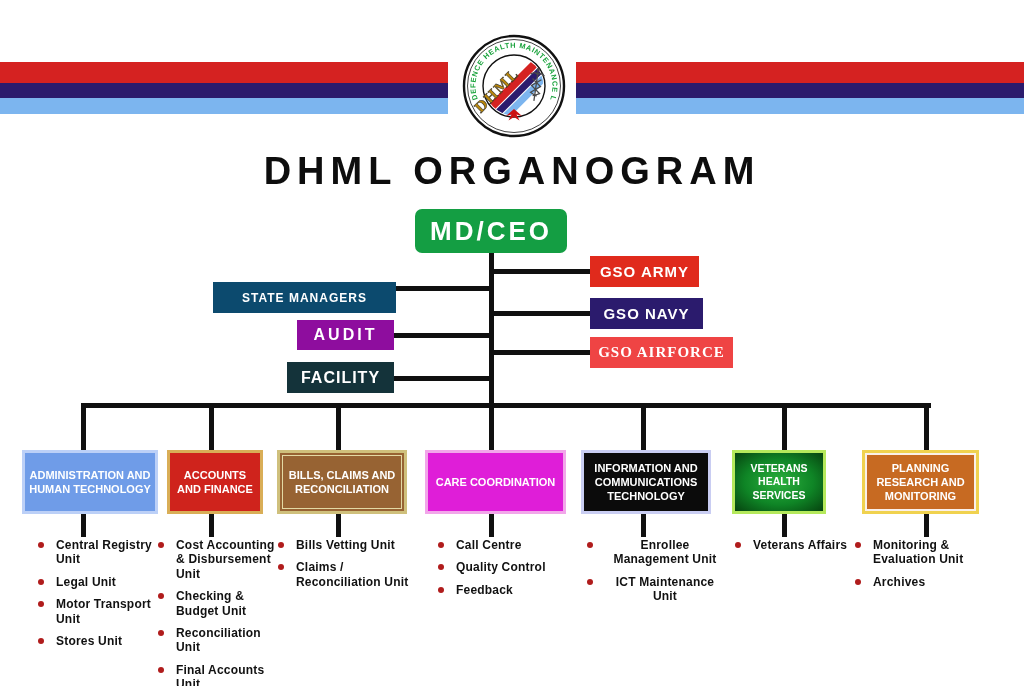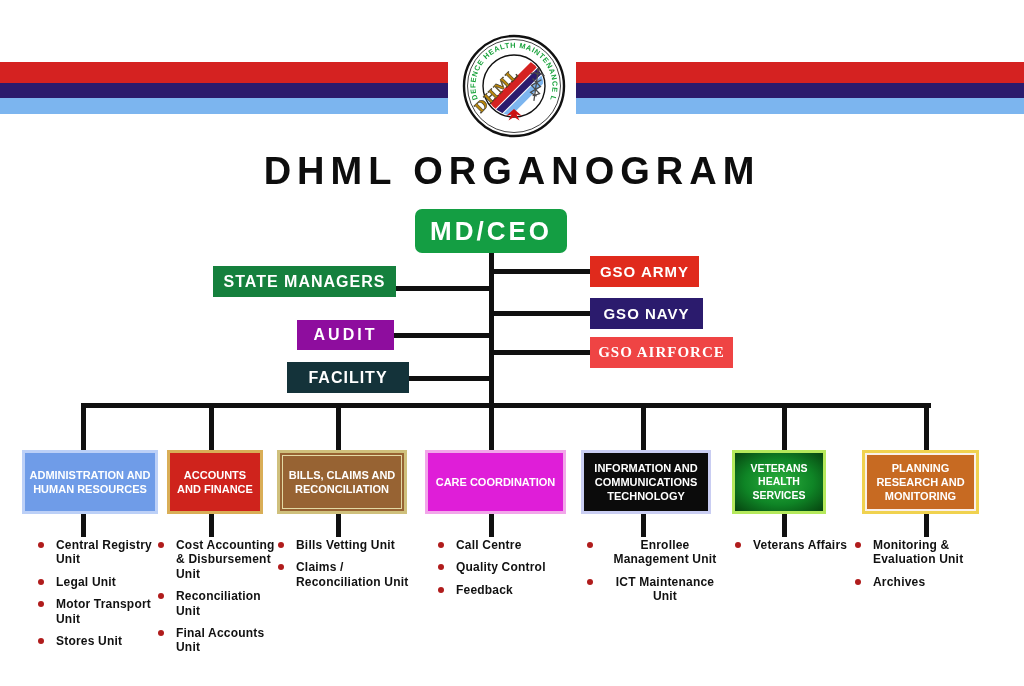--- a/index.html
+++ b/index.html
@@ -29,23 +29,23 @@
   .c-na{left:492px;top:311px;width:98px;}
   .c-af{left:492px;top:350px;width:98px;}
   .drop{width:5px;top:403px;height:48px;}
   .stub{width:5px;top:513px;height:24px;}
   .x1{left:81px;}.x2{left:209px;}.x3{left:336px;}.x4{left:489px;}.x5{left:641px;}.x6{left:782px;}.x7{left:924px;}
   
   .box{position:absolute;display:flex;align-items:center;justify-content:center;
        color:#ffffff;font-weight:800;text-align:center;box-sizing:border-box;}
   #ceo{left:415px;top:209px;width:152px;height:44px;background:#149e43;
        font-size:26px;font-weight:900;letter-spacing:3px;border-radius:7px;}
-  #b-sm{left:213px;top:266px;width:183px;height:31px;background:#15803d;font-size:16px;letter-spacing:1px;}
+  #b-sm{left:213px;top:282px;width:183px;height:31px;background:#0c4a6e;font-size:12px;letter-spacing:1px;}
   #b-au{left:297px;top:320px;width:97px;height:30px;background:#8e0d9e;font-size:16px;letter-spacing:3px;}
-  #b-fa{left:287px;top:362px;width:122px;height:31px;background:#14333a;font-size:16px;letter-spacing:1px;}
+  #b-fa{left:287px;top:362px;width:107px;height:31px;background:#14333a;font-size:16px;letter-spacing:1px;}
   #b-ar{left:590px;top:256px;width:109px;height:31px;background:#e02a1c;font-size:15px;letter-spacing:1px;}
   #b-na{left:590px;top:298px;width:113px;height:31px;background:#2b1b6d;font-size:15px;letter-spacing:1px;}
   #b-af{left:590px;top:337px;width:143px;height:31px;background:#ef4444;font-size:15px;letter-spacing:1px;font-family:Liberation Serif, serif;}
   
   .dept{position:absolute;top:450px;height:64px;display:flex;align-items:center;justify-content:center;
         color:#fff;font-weight:800;font-size:11px;line-height:1.3;text-align:center;
         box-sizing:border-box;border:3px solid;padding:2px;}
   .d1-box{left:22px;width:136px;background:#6f9ce8;border-color:#bcd0f7;}
   .d2-box{left:167px;width:96px;background:#cf231c;border-color:#d9ae57;}
   .d3-box{left:277px;width:130px;background:#976333;border-color:#cfc07c;box-shadow:inset 0 0 0 2px #976333, inset 0 0 0 3px #e3d9a4;}
@@ -137,21 +137,21 @@
   <div class="ln stub x7"></div>
 
   <div class="box" id="ceo">MD/CEO</div>
   <div class="box" id="b-sm">STATE MANAGERS</div>
   <div class="box" id="b-au">AUDIT</div>
   <div class="box" id="b-fa">FACILITY</div>
   <div class="box" id="b-ar">GSO ARMY</div>
   <div class="box" id="b-na">GSO NAVY</div>
   <div class="box" id="b-af">GSO AIRFORCE</div>
 
-  <div class="dept d1-box">ADMINISTRATION AND HUMAN RESOURCES</div>
+  <div class="dept d1-box">ADMINISTRATION AND HUMAN TECHNOLOGY</div>
   <div class="dept d2-box">ACCOUNTS AND FINANCE</div>
   <div class="dept d3-box">BILLS, CLAIMS AND RECONCILIATION</div>
   <div class="dept d4-box">CARE COORDINATION</div>
   <div class="dept d5-box">INFORMATION AND COMMUNICATIONS TECHNOLOGY</div>
   <div class="dept d6-box">VETERANS HEALTH SERVICES</div>
   <div class="dept d7-box">PLANNING RESEARCH AND MONITORING</div>
 
   <div class="ulist d1-list">
     <div class="unit">
         <span class="blt"></span>
@@ -170,20 +170,24 @@
         <span class="utx">Stores Unit</span>
       </div>
   </div>
   <div class="ulist d2-list">
     <div class="unit">
         <span class="blt"></span>
         <span class="utx">Cost Accounting &amp; Disbursement Unit</span>
       </div>
     <div class="unit">
         <span class="blt"></span>
+        <span class="utx">Checking &amp; Budget Unit</span>
+      </div>
+    <div class="unit">
+        <span class="blt"></span>
         <span class="utx">Reconciliation Unit</span>
       </div>
     <div class="unit">
         <span class="blt"></span>
         <span class="utx">Final Accounts Unit</span>
       </div>
   </div>
   <div class="ulist d3-list">
     <div class="unit">
         <span class="blt"></span>

